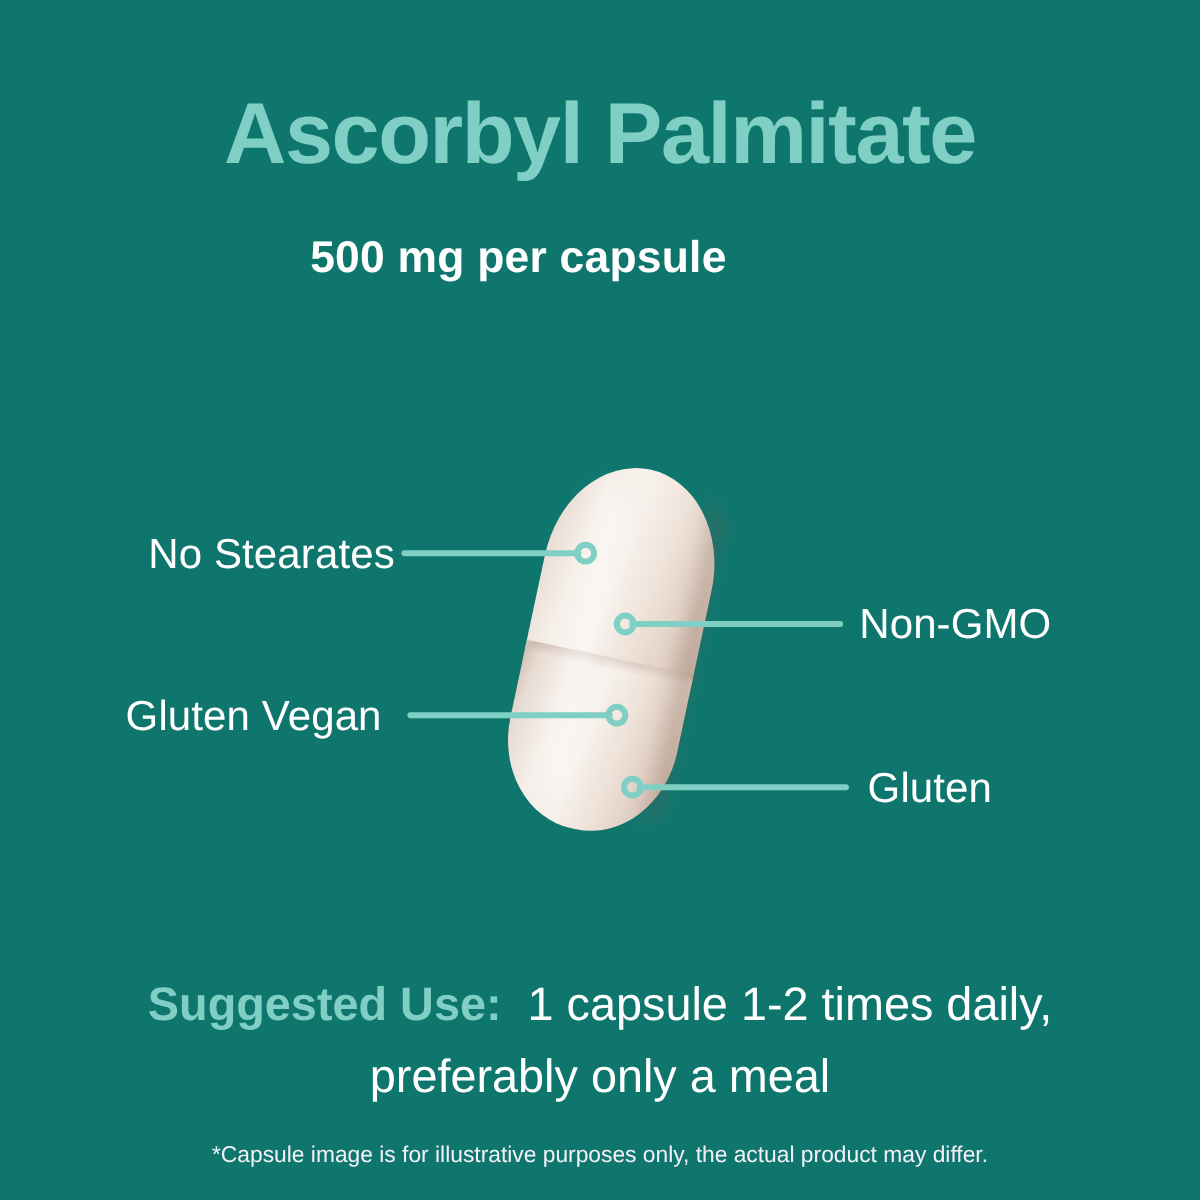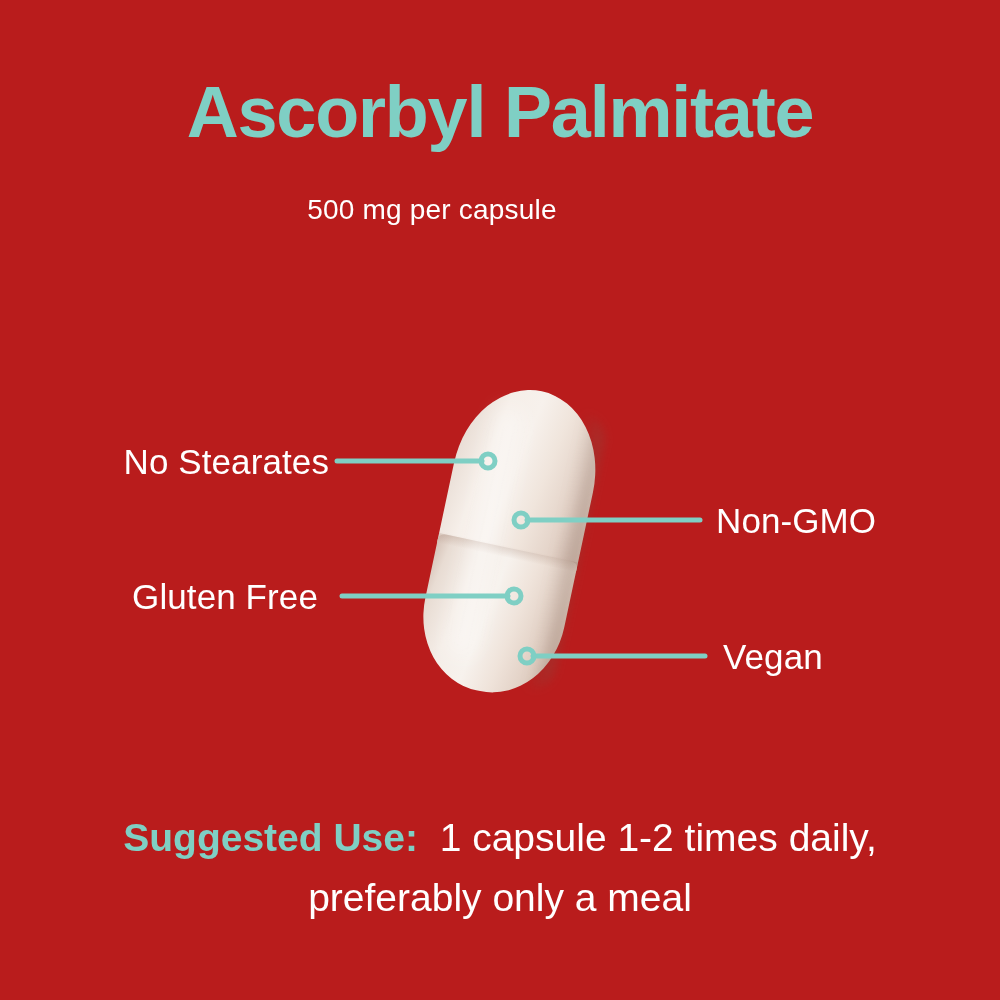--- a/index.html
+++ b/index.html
@@ -4,21 +4,21 @@
 <style>
   html, body {
     margin: 0;
     padding: 0;
     background: #13114a;
   }
   #page {
     position: relative;
     width: 1000px;
     height: 1000px;
-    background: #b91c1c;
+    background: #0f766e;
     overflow: hidden;
     font-family: "Liberation Sans", sans-serif;
     -webkit-font-smoothing: antialiased;
   }
 
   
   #product-title {
     position: absolute;
     left: 0;
     top: 76px;
@@ -31,22 +31,22 @@
     line-height: 1;
     white-space: nowrap;
   }
   #product-dosage {
     position: absolute;
     left: 0;
     top: 196px;
     width: 864px;
     text-align: center;
     color: #ffffff;
-    font-size: 28px;
-    font-weight: 400;
+    font-size: 37px;
+    font-weight: 700;
     letter-spacing: 0.2px;
     line-height: 1;
   }
 
   
   #capsule-wrap {
     position: absolute;
     left: 417px;
     top: 378px;
     width: 185px;
@@ -214,23 +214,24 @@
         <line x1="342" y1="596" x2="508" y2="596"></line>
         <circle cx="514" cy="596" r="7" fill="none" stroke-width="5"></circle>
         <line x1="533" y1="656" x2="705" y2="656"></line>
         <circle cx="527" cy="656" r="7" fill="none" stroke-width="5"></circle>
       </g>
   </svg>
 
   <div id="callout-labels">
       <div class="callout-label left" style="top: 444px; left: 16px; width: 313px;">No Stearates</div>
       <div class="callout-label right" style="top: 503px; left: 716px; width: 284px;">Non-GMO</div>
-      <div class="callout-label left" style="top: 579px; left: 0px; width: 318px;">Gluten Free</div>
-      <div class="callout-label right" style="top: 639px; left: 723px; width: 277px;">Vegan</div>
+      <div class="callout-label left" style="top: 579px; left: 0px; width: 318px;">Gluten Vegan</div>
+      <div class="callout-label right" style="top: 639px; left: 723px; width: 277px;">Gluten</div>
     </div>
 
   <div id="suggested-use">
     <span id="suggested-use-label">Suggested Use:</span><span>&nbsp;&nbsp;</span><span>1 capsule 1-2 times daily,</span><br>
     <span>preferably only a meal</span>
   </div>
 
+  <div id="disclaimer">*Capsule image is for illustrative purposes only, the actual product may differ.</div>
 
 </div>
 
 </body></html>

